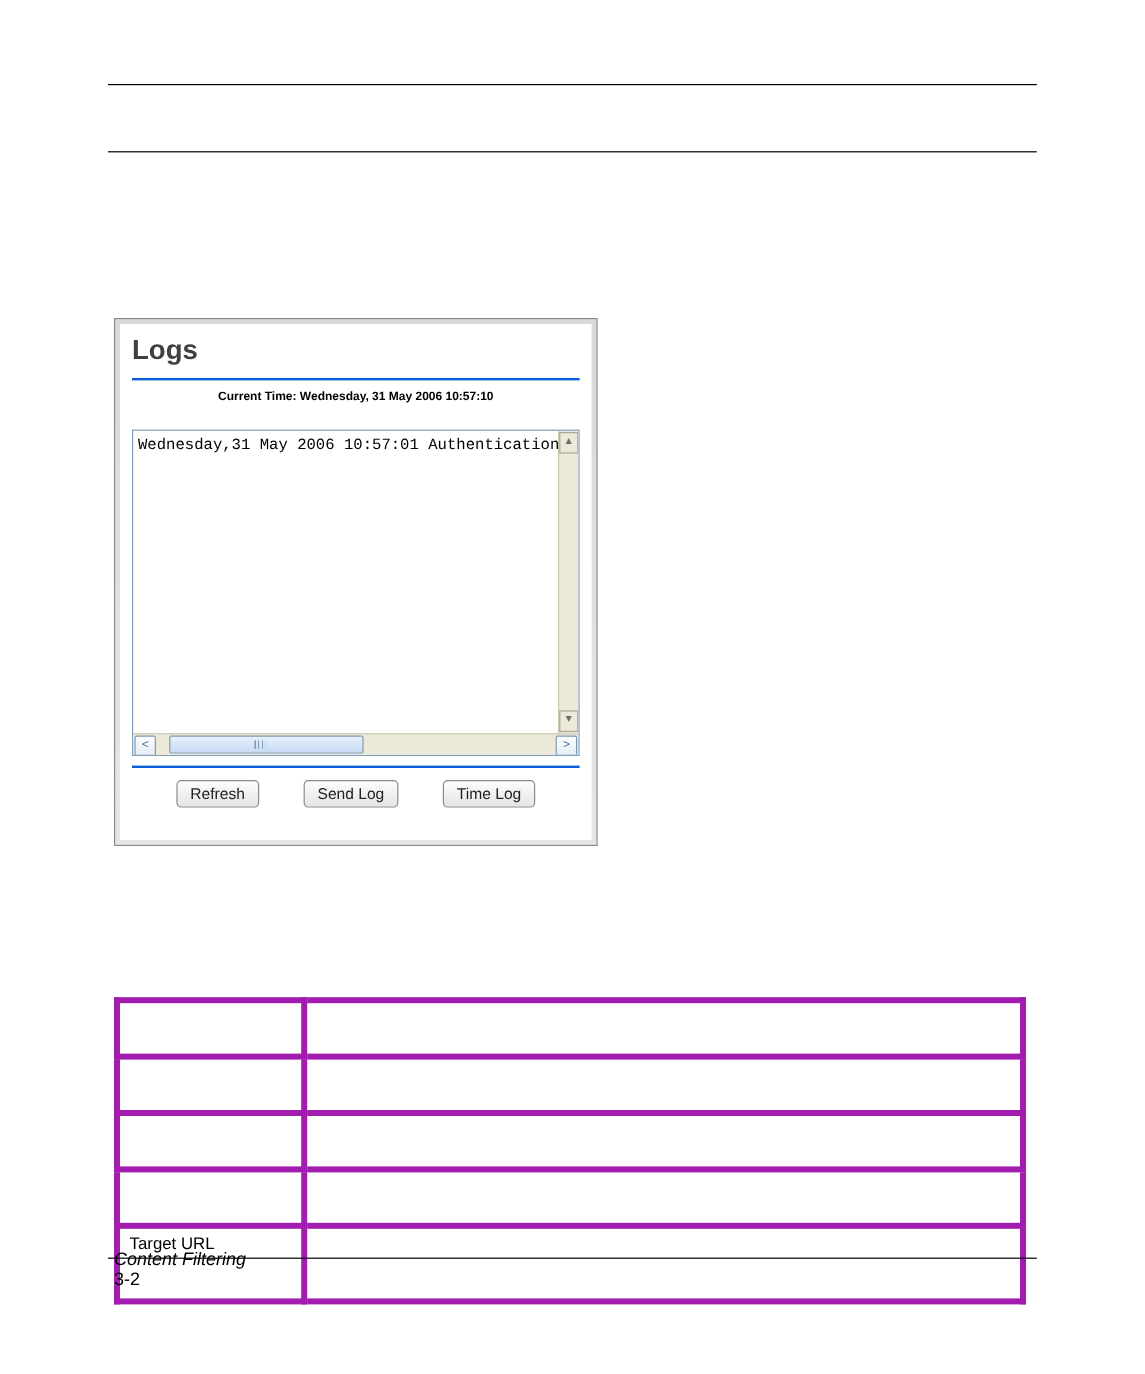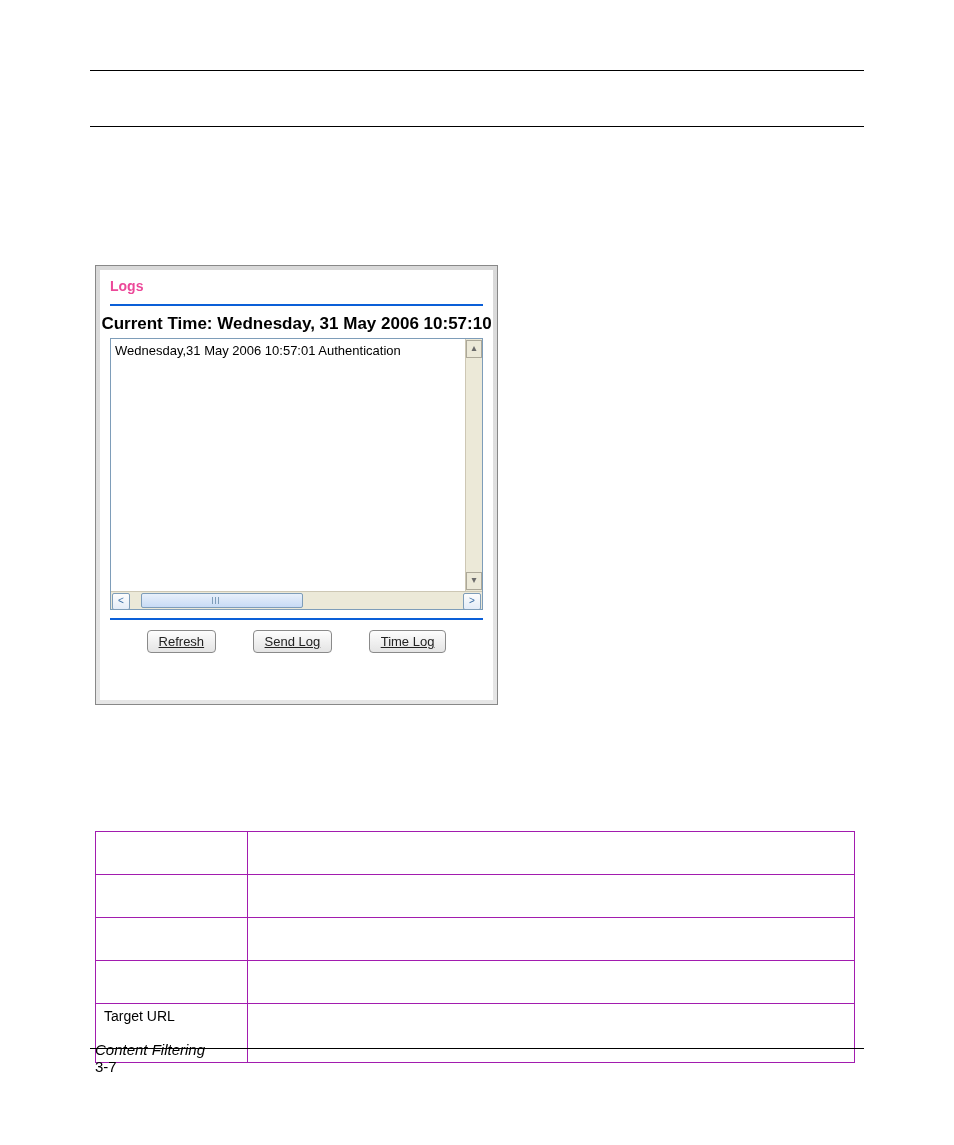--- a/index.html
+++ b/index.html
@@ -4,44 +4,44 @@
 <style>
   html,body{margin:0;padding:0;background:#fff;font-family:Arial,Helvetica,sans-serif;color:#000;}
   .page{width:954px;height:1145px;position:relative;margin:0 auto;box-sizing:border-box;padding:60px 90px 40px 90px;}
   .rule{border:0;border-top:1px solid #000;margin:0;}
   .rule.top1{margin-top:10px;}
   .rule.top2{margin-top:55px;}
 
   .panel{position:absolute;left:95px;top:265px;width:403px;height:440px;border:1px solid #888;
          background:linear-gradient(#d9d9d9,#e6e6e6);padding:4px;box-sizing:border-box;}
   .panel-inner{width:100%;height:100%;background:#fff;position:relative;}
-  .panel-title{color:#ec4899;font-weight:bold;font-size:14px;padding:8px 10px 10px 10px;}
+  .panel-title{color:#404040;font-weight:bold;font-size:23px;padding:8px 10px 10px 10px;}
   .blue-line{height:2px;background:#0a5fd8;margin:0 10px;}
-  .current-time{text-align:center;font-weight:bold;font-size:17px;margin:8px 0 4px 0;}
+  .current-time{text-align:center;font-weight:bold;font-size:10px;margin:8px 0 22px 0;}
   .log-box{position:relative;margin:0 10px;border:1px solid #7e9db9;height:270px;background:#fff;overflow:hidden;}
-  .log-text{font-family:Liberation Sans, sans-serif;font-size:13px;white-space:pre;padding:4px 4px 0 4px;}
+  .log-text{font-family:Liberation Mono, monospace;font-size:13px;white-space:pre;padding:4px 4px 0 4px;}
   .vscroll{position:absolute;right:0;top:0;bottom:18px;width:16px;background:#ece9d8;border-left:1px solid #cdc7b4;}
   .vscroll .arrow{width:14px;height:16px;margin:1px auto 0 auto;background:#ece9d8;border:1px solid #aca899;
                   font-size:10px;line-height:14px;text-align:center;color:#6b6b6b;}
   .vscroll .arrow.dn{position:absolute;bottom:1px;left:0;right:0;margin:auto;}
   .hscroll{position:absolute;left:0;right:0;bottom:0;height:17px;background:#ece9d8;border-top:1px solid #cdc7b4;display:flex;}
   .hbtn{width:16px;height:15px;margin:1px;background:linear-gradient(#fdfdfd,#e4ecf7);border:1px solid #7e9db9;
         font-size:10px;line-height:13px;text-align:center;color:#3a6ea5;border-radius:2px;}
   .htrack{flex:1;height:15px;margin:1px 0;position:relative;background:#ece9d8;}
   .hthumb{position:absolute;left:10px;top:0;height:13px;width:160px;border:1px solid #7e9db9;border-radius:2px;
           background:linear-gradient(#e8f0fb,#c7dbf5);}
   .hthumb .grip{position:absolute;left:70px;top:3px;width:9px;height:7px;
                 background:repeating-linear-gradient(90deg,#7e9db9 0 1px,transparent 1px 3px);}
   .blue-line.low{margin-top:8px;}
   .btn-row{text-align:center;margin-top:10px;}
   .btn{display:inline-block;border:1px solid #8a8a8a;border-radius:4px;background:linear-gradient(#fdfdfd,#e4e4e4);
-       font-size:13px;padding:3px 11px;margin:0 16px;color:#222;text-decoration:underline;}
+       font-size:13px;padding:3px 11px;margin:0 16px;color:#222;}
 
   .tbl{position:absolute;left:95px;top:831px;border-collapse:collapse;width:760px;}
-  .tbl td{border:1px solid #a21caf;height:34px;padding:4px 8px;font-size:14px;vertical-align:middle;}
+  .tbl td{border:5px solid #a21caf;height:34px;padding:4px 8px;font-size:14px;vertical-align:middle;}
   .tbl td.c1{width:135px;}
   .tbl tr.tall td{height:50px;vertical-align:top;}
 
   .footer{position:absolute;left:95px;right:90px;bottom:70px;display:flex;justify-content:space-between;
           font-size:15px;font-style:italic;flex-direction:column;}
   .footer .pg{font-style:normal;}
 </style>
 </head>
 <body>
 
@@ -101,16 +101,16 @@
         </tr>
     <tr class="tall">
           <td class="c1">Target URL</td>
           <td></td>
         </tr>
   </tbody>
     </table>
 
   <div class="footer">
     <span>Content Filtering</span>
-    <span class="pg">3-7</span>
+    <span class="pg">3-2</span>
   </div>
   <hr class="rule" style="position:absolute;left:90px;right:90px;bottom:96px;">
 </div>
 
 </body></html>

